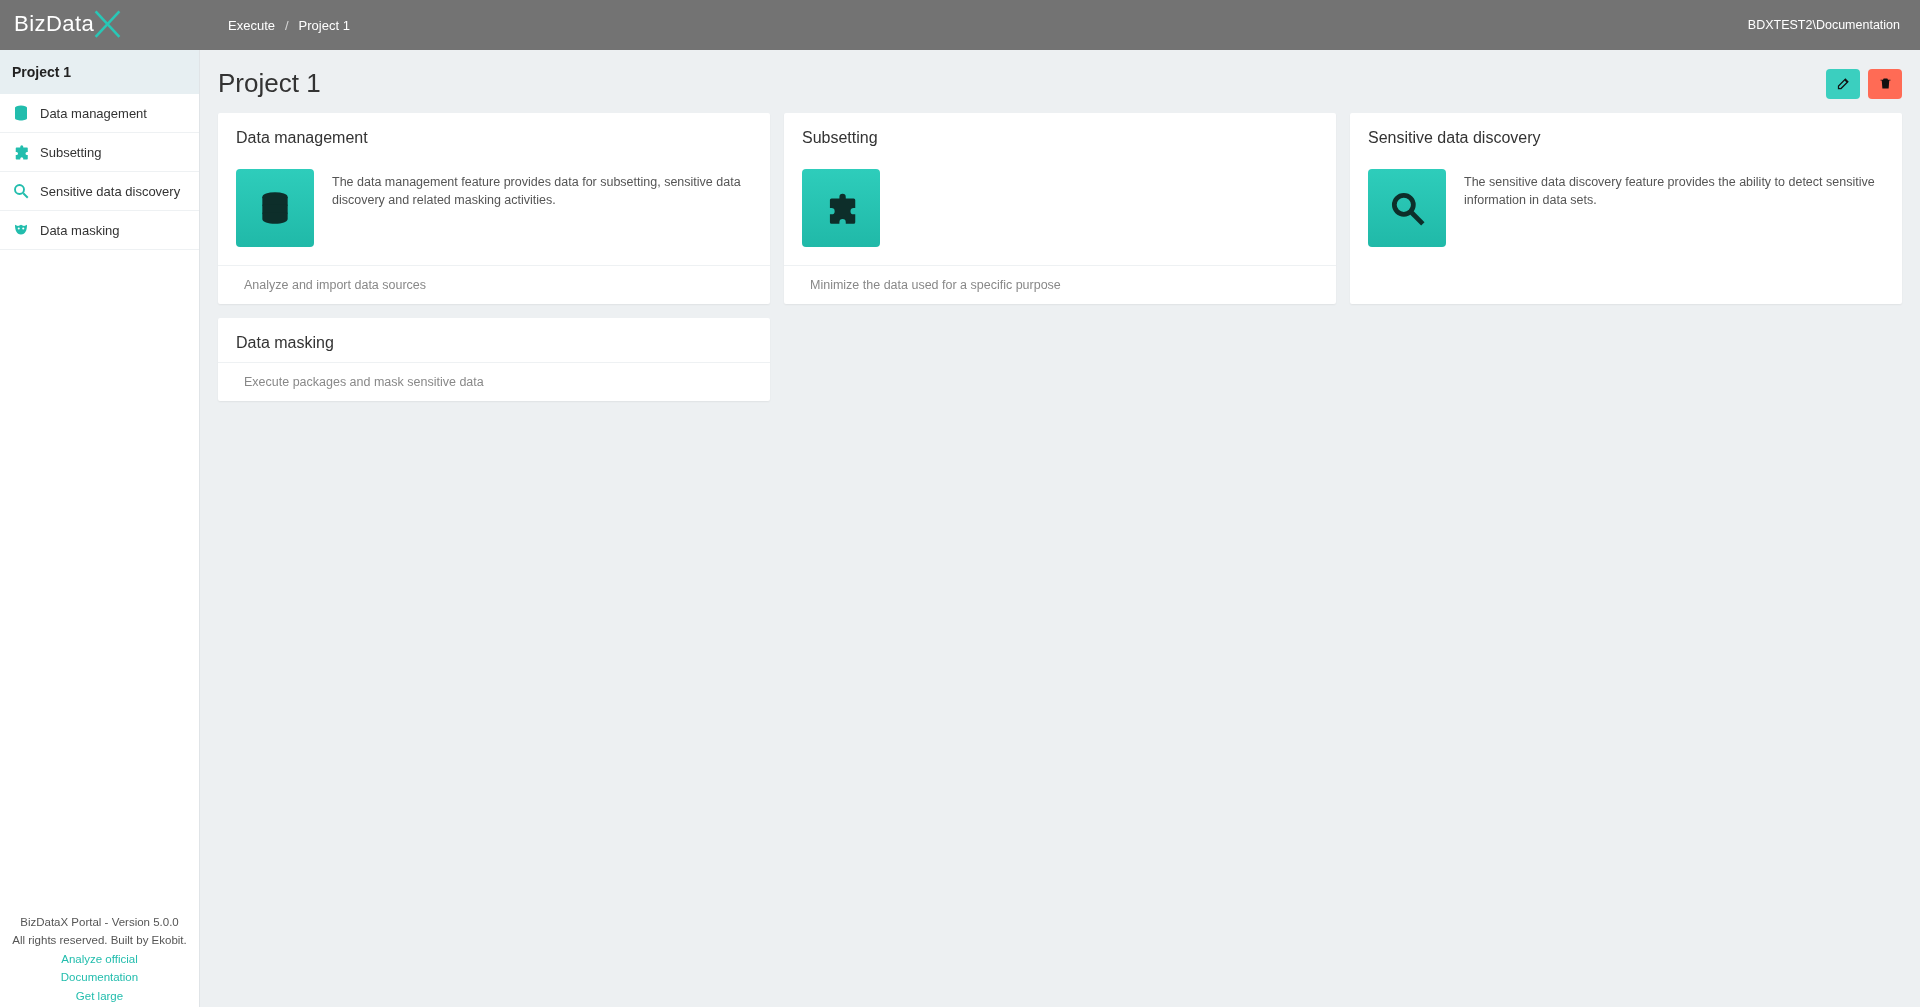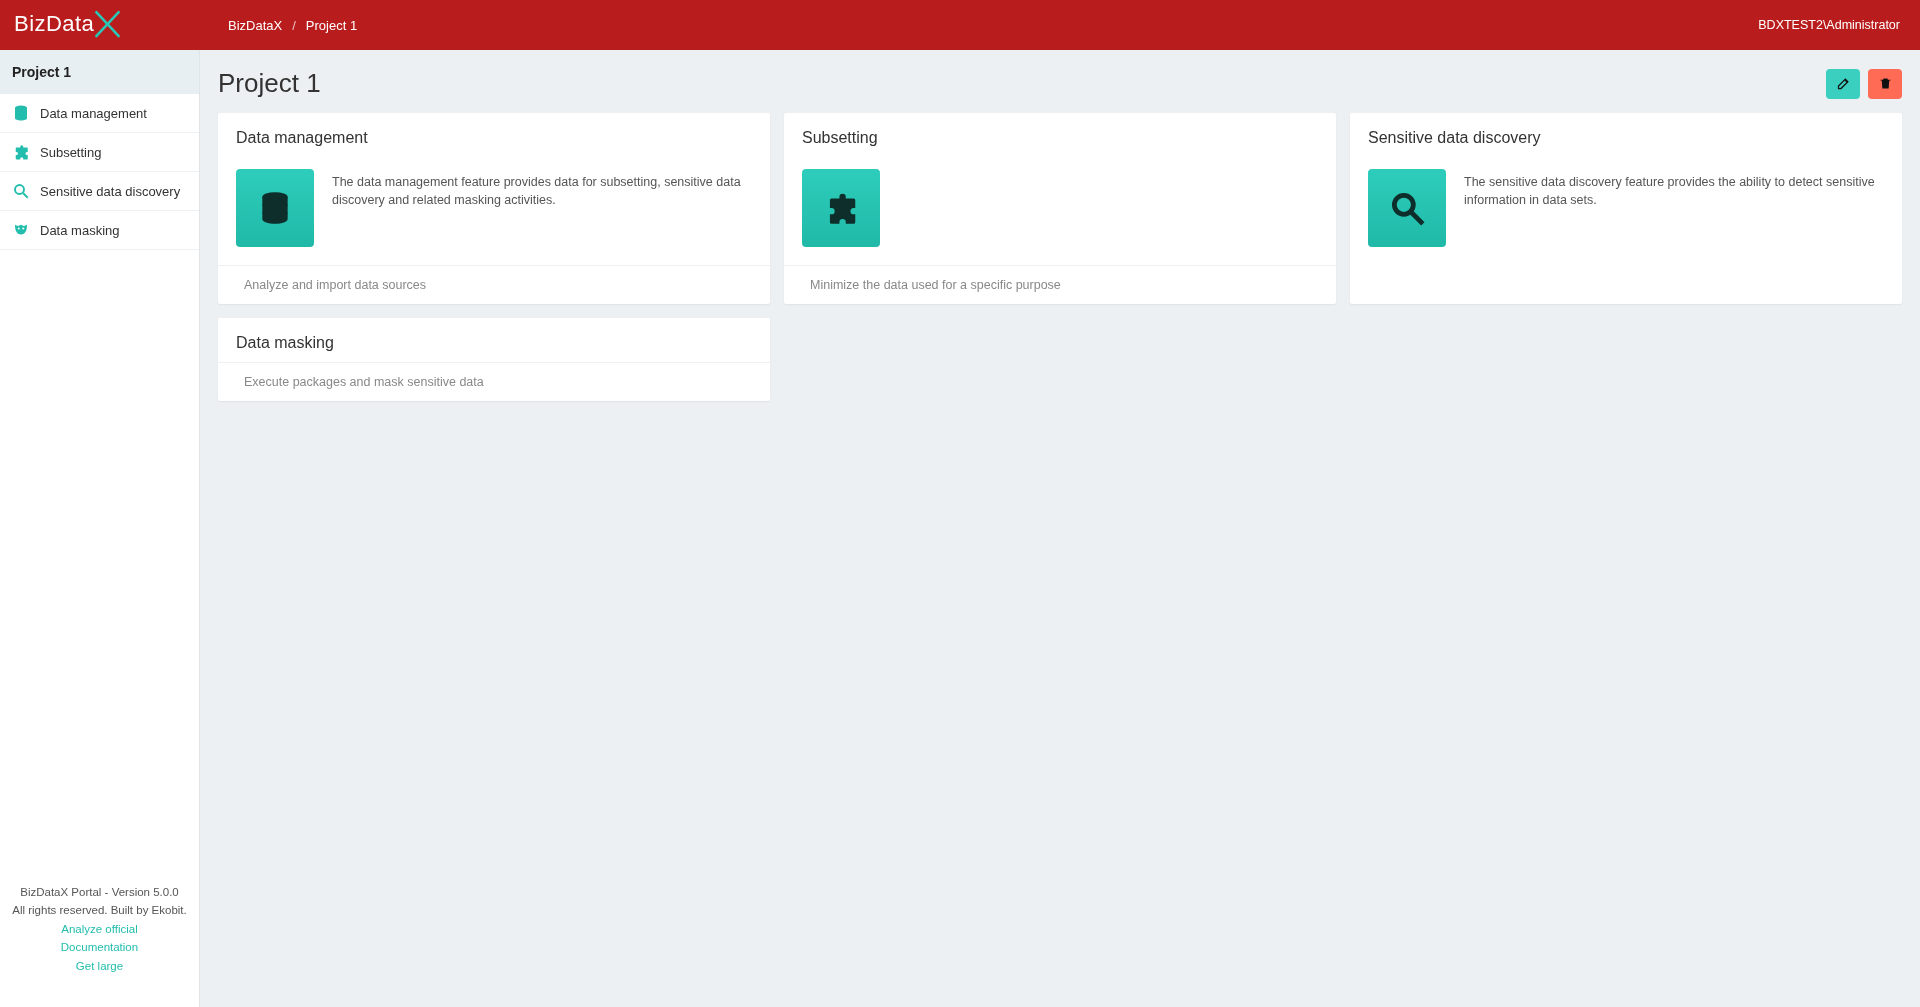--- a/index.html
+++ b/index.html
@@ -10,21 +10,21 @@
     color: #333;
     background: #edf0f2;
     overflow: hidden;
   }
 
   
   .topbar {
     position: fixed;
     top: 0; left: 0; right: 0;
     height: 50px;
-    background: #b91c1c;
+    background: #737373;
     color: #fff;
     display: flex;
     align-items: center;
     padding: 0 20px 0 0;
     z-index: 20;
   }
   .logo {
     width: 200px;
     height: 50px;
     display: flex;
@@ -75,21 +75,21 @@
     cursor: pointer;
     color: #333;
     font-size: 13px;
   }
   .side-icon { width: 18px; height: 18px; color: #22bdad; flex: none; }
   .sidebar .fill { flex: 1; }
   .sidebar-footer {
     text-align: center;
     font-size: 11.5px;
     color: #555;
-    padding: 10px 6px 32px;
+    padding: 10px 6px 2px;
     line-height: 1.6;
   }
   .sidebar-footer a { color: #22bdad; text-decoration: none; display: block; }
 
   
   .main {
     position: absolute;
     top: 50px; left: 200px; right: 0; bottom: 0;
     overflow: auto;
     padding: 18px 18px 40px;
@@ -174,26 +174,26 @@
   <div class="logo">
     <svg viewBox="0 0 180 40">
       <text x="0" y="27" font-family="Segoe UI, Arial" font-size="26" fill="#ffffff" font-weight="300">BizData</text>
       <g transform="translate(96,4)">
         <line x1="0" y1="0" x2="28" y2="30" stroke="#29c7b6" stroke-width="3"></line>
         <line x1="28" y1="0" x2="0" y2="30" stroke="#29c7b6" stroke-width="3"></line>
       </g>
     </svg>
   </div>
   <div class="breadcrumb">
-    <a href="#">BizDataX</a>
+    <a href="#">Execute</a>
     <span class="sep">/</span>
     <span>Project 1</span>
   </div>
   <div class="spacer"></div>
-  <div class="userinfo">BDXTEST2\Administrator</div>
+  <div class="userinfo">BDXTEST2\Documentation</div>
 </div>
 
 <div class="sidebar">
   <div class="sidebar-title">Project 1</div>
 
   <div class="side-item">
     <span class="side-icon">
       <svg viewBox="0 0 24 24" fill="currentColor">
           <ellipse cx="12" cy="5" rx="8" ry="3"></ellipse>
           <path d="M4 5v5c0 1.7 3.6 3 8 3s8-1.3 8-3V5"></path>

